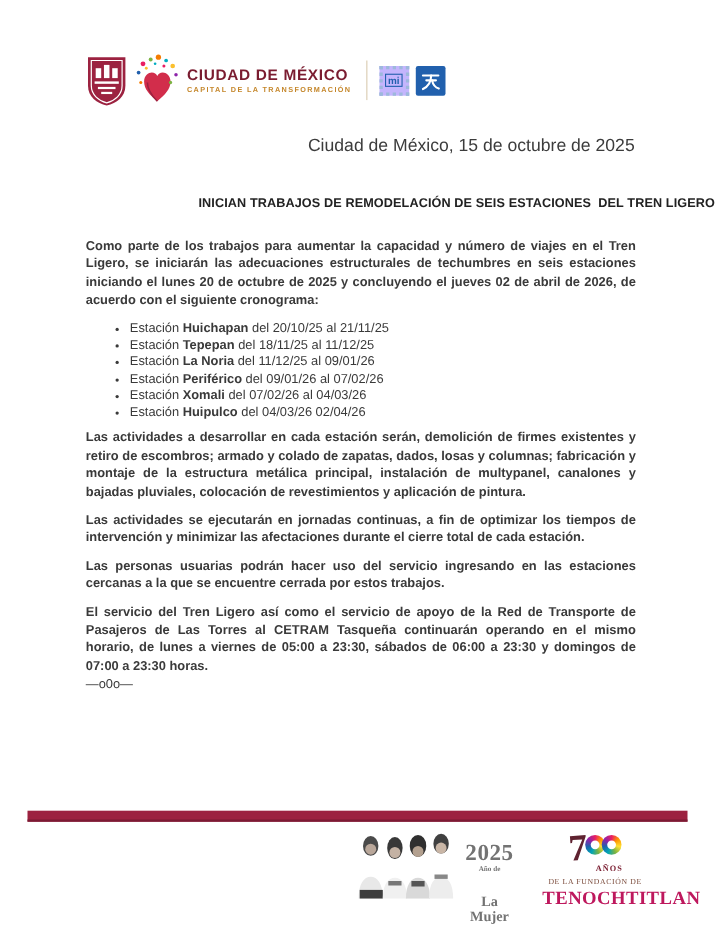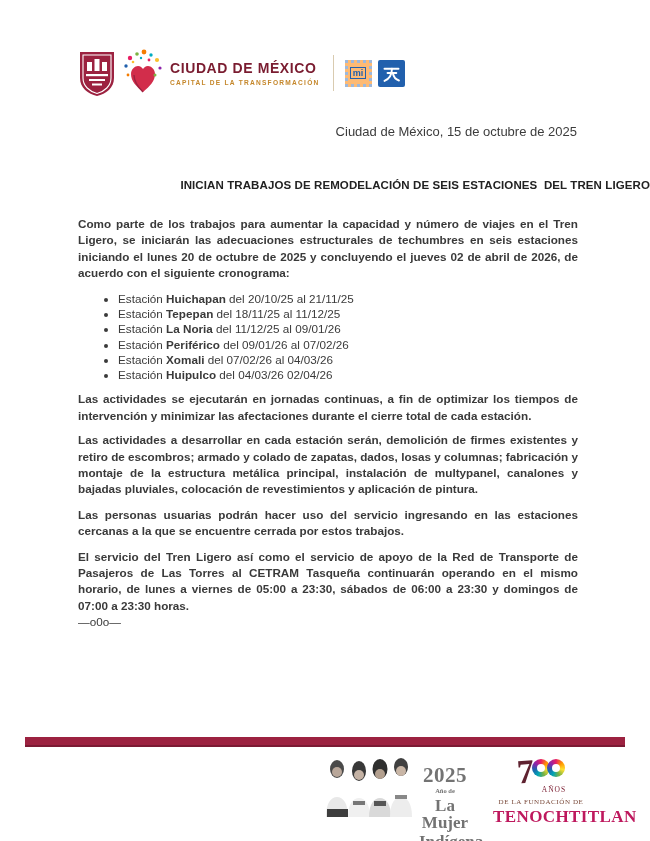--- a/index.html
+++ b/index.html
@@ -12,36 +12,36 @@
 
   
   .header { position:absolute; top:48px; left:78px; display:flex; align-items:center; }
   .shield { width:38px; height:47px; }
   .heart-emblem { width:42px; height:50px; margin-left:6px; }
   .brand-text { margin-left:6px; }
   .brand-title { font-size:14px; font-weight:bold; letter-spacing:0.6px; color:#7a1c30; }
   .brand-subtitle { font-size:6.6px; font-weight:bold; letter-spacing:1.25px; color:#c5872b; margin-top:3px; }
   .header-divider { width:1px; height:36px; background:#d9cbb0; margin:0 11px 0 13px; }
   .mi-logo {
-    width:27px; height:27px; border:3px dotted #9db8dc; background:#fdba74;
+    width:27px; height:27px; border:3px dotted #9db8dc; background:#c4b5fd;
     display:flex; align-items:center; justify-content:center;
   }
   .mi-logo span {
     font-size:9px; font-weight:bold; color:#2160ad;
     border:1px solid #2160ad; padding:0 2px; line-height:10px;
   }
   .te-logo {
     width:27px; height:27px; background:#2160ad; border-radius:2px; margin-left:6px;
     display:flex; align-items:center; justify-content:center;
   }
 
   
   .dateline {
     position:absolute; top:124px; right:73px;
-    font-size:13px; color:#3c3c3c;
+    font-size:16px; color:#3c3c3c;
   }
   .doc-title {
     position:absolute; top:179px; left:0; width:100%; text-align:right;
     font-size:11.5px; font-weight:bold; color:#222222; letter-spacing:0.1px;
     white-space:pre-wrap;
   }
   .body-col {
     position:absolute; top:216px; left:78px; width:500px;
     font-size:11.7px; line-height:16.4px; color:#3a3a3a; text-align:justify;
   }
@@ -61,40 +61,40 @@
   .footer-logos {
     position:absolute; top:755px; left:323px; display:flex; align-items:flex-start;
   }
   .women-photo { width:90px; height:62px; }
   .year-badge {
     margin-left:6px; margin-top:10px; width:52px; text-align:center;
     font-family:"Liberation Serif", serif; color:#737373; line-height:1;
   }
   .year-badge .year { font-size:21px; font-weight:bold; letter-spacing:0.5px; }
   .year-badge .small { font-size:6.5px; font-weight:bold; margin-top:2px; }
-  .year-badge .l1, .year-badge .l2 { font-size:17px; font-weight:bold; margin-top:2px; }
+  .year-badge .l1, .year-badge .l2 { font-size:13px; font-weight:bold; margin-top:18px; }
   .teno-badge {
     margin-left:22px; width:96px; text-align:center;
     font-family:"Liberation Serif", serif; color:#7a1c30;
   }
   .teno-top { display:flex; justify-content:center; align-items:flex-start; height:38px; }
   .teno-seven {
     font-size:34px; font-weight:bold; color:#5f2230; line-height:34px;
     transform:rotate(-4deg); margin-right:-2px;
   }
   .ring {
     width:18px; height:18px; border-radius:50%; position:relative; top:4px;
     background:conic-gradient(#e91e63,#ff9800,#ffe032,#7cb342,#00a5b5,#2160ad,#8e24aa,#e91e63);
   }
   .ring + .ring { margin-left:-3px; }
   .ring::after {
     content:""; position:absolute; left:5px; top:5px; width:8px; height:8px;
     border-radius:50%; background:#ffffff;
   }
-  .teno-anos { font-size:7.5px; letter-spacing:1px; color:#7a1c30; margin-top:-8px; margin-left:26px; }
+  .teno-anos { font-size:7.5px; letter-spacing:1px; color:#7a1c30; margin-top:-8px; margin-left:26px;font-weight:bold; }
   .teno-l1 { font-size:7px; letter-spacing:0.6px; margin-top:4px; color:#7a4a3a; }
   .teno-l2 { font-size:17px; font-weight:bold; letter-spacing:0.4px; margin-top:1px; color:#be185d; }
 </style>
 </head>
 <body>
 
 <div class="page">
 
   <div class="header">
     <svg class="shield" viewBox="0 0 38 47">
@@ -156,22 +156,22 @@
 
     <ul class="stations">
       <li><span>Estación </span><b>Huichapan</b><span> del 20/10/25 al 21/11/25</span></li>
       <li><span>Estación </span><b>Tepepan</b><span> del 18/11/25 al 11/12/25</span></li>
       <li><span>Estación </span><b>La Noria</b><span> del 11/12/25 al 09/01/26</span></li>
       <li><span>Estación </span><b>Periférico</b><span> del 09/01/26 al 07/02/26</span></li>
       <li><span>Estación </span><b>Xomali</b><span> del 07/02/26 al 04/03/26</span></li>
       <li><span>Estación </span><b>Huipulco</b><span> del 04/03/26 02/04/26</span></li>
     </ul>
 
+    <p class="para p2">Las actividades a desarrollar en cada estación serán, demolición de firmes existentes y retiro de escombros; armado y colado de zapatas, dados, losas y columnas; fabricación y montaje de la estructura metálica principal, instalación de multypanel, canalones y bajadas pluviales, colocación de revestimientos y aplicación de pintura.</p>
     <p class="para p3">Las actividades se ejecutarán en jornadas continuas, a fin de optimizar los tiempos de intervención y minimizar las afectaciones durante el cierre total de cada estación.</p>
-    <p class="para p2">Las actividades a desarrollar en cada estación serán, demolición de firmes existentes y retiro de escombros; armado y colado de zapatas, dados, losas y columnas; fabricación y montaje de la estructura metálica principal, instalación de multypanel, canalones y bajadas pluviales, colocación de revestimientos y aplicación de pintura.</p>
     <p class="para p4">Las personas usuarias podrán hacer uso del servicio ingresando en las estaciones cercanas a la que se encuentre cerrada por estos trabajos.</p>
     <p class="para p5">El servicio del Tren Ligero así como el servicio de apoyo de la Red de Transporte de Pasajeros de Las Torres al CETRAM Tasqueña continuarán operando en el mismo horario, de lunes a viernes de 05:00 a 23:30, sábados de 06:00 a 23:30 y domingos de 07:00 a 23:30 horas.</p>
 
     <div class="separator">—o0o—</div>
   </div>
 
   <div class="footer-bar"></div>
 
   <div class="footer-logos">
     <svg class="women-photo" viewBox="0 0 90 62">

